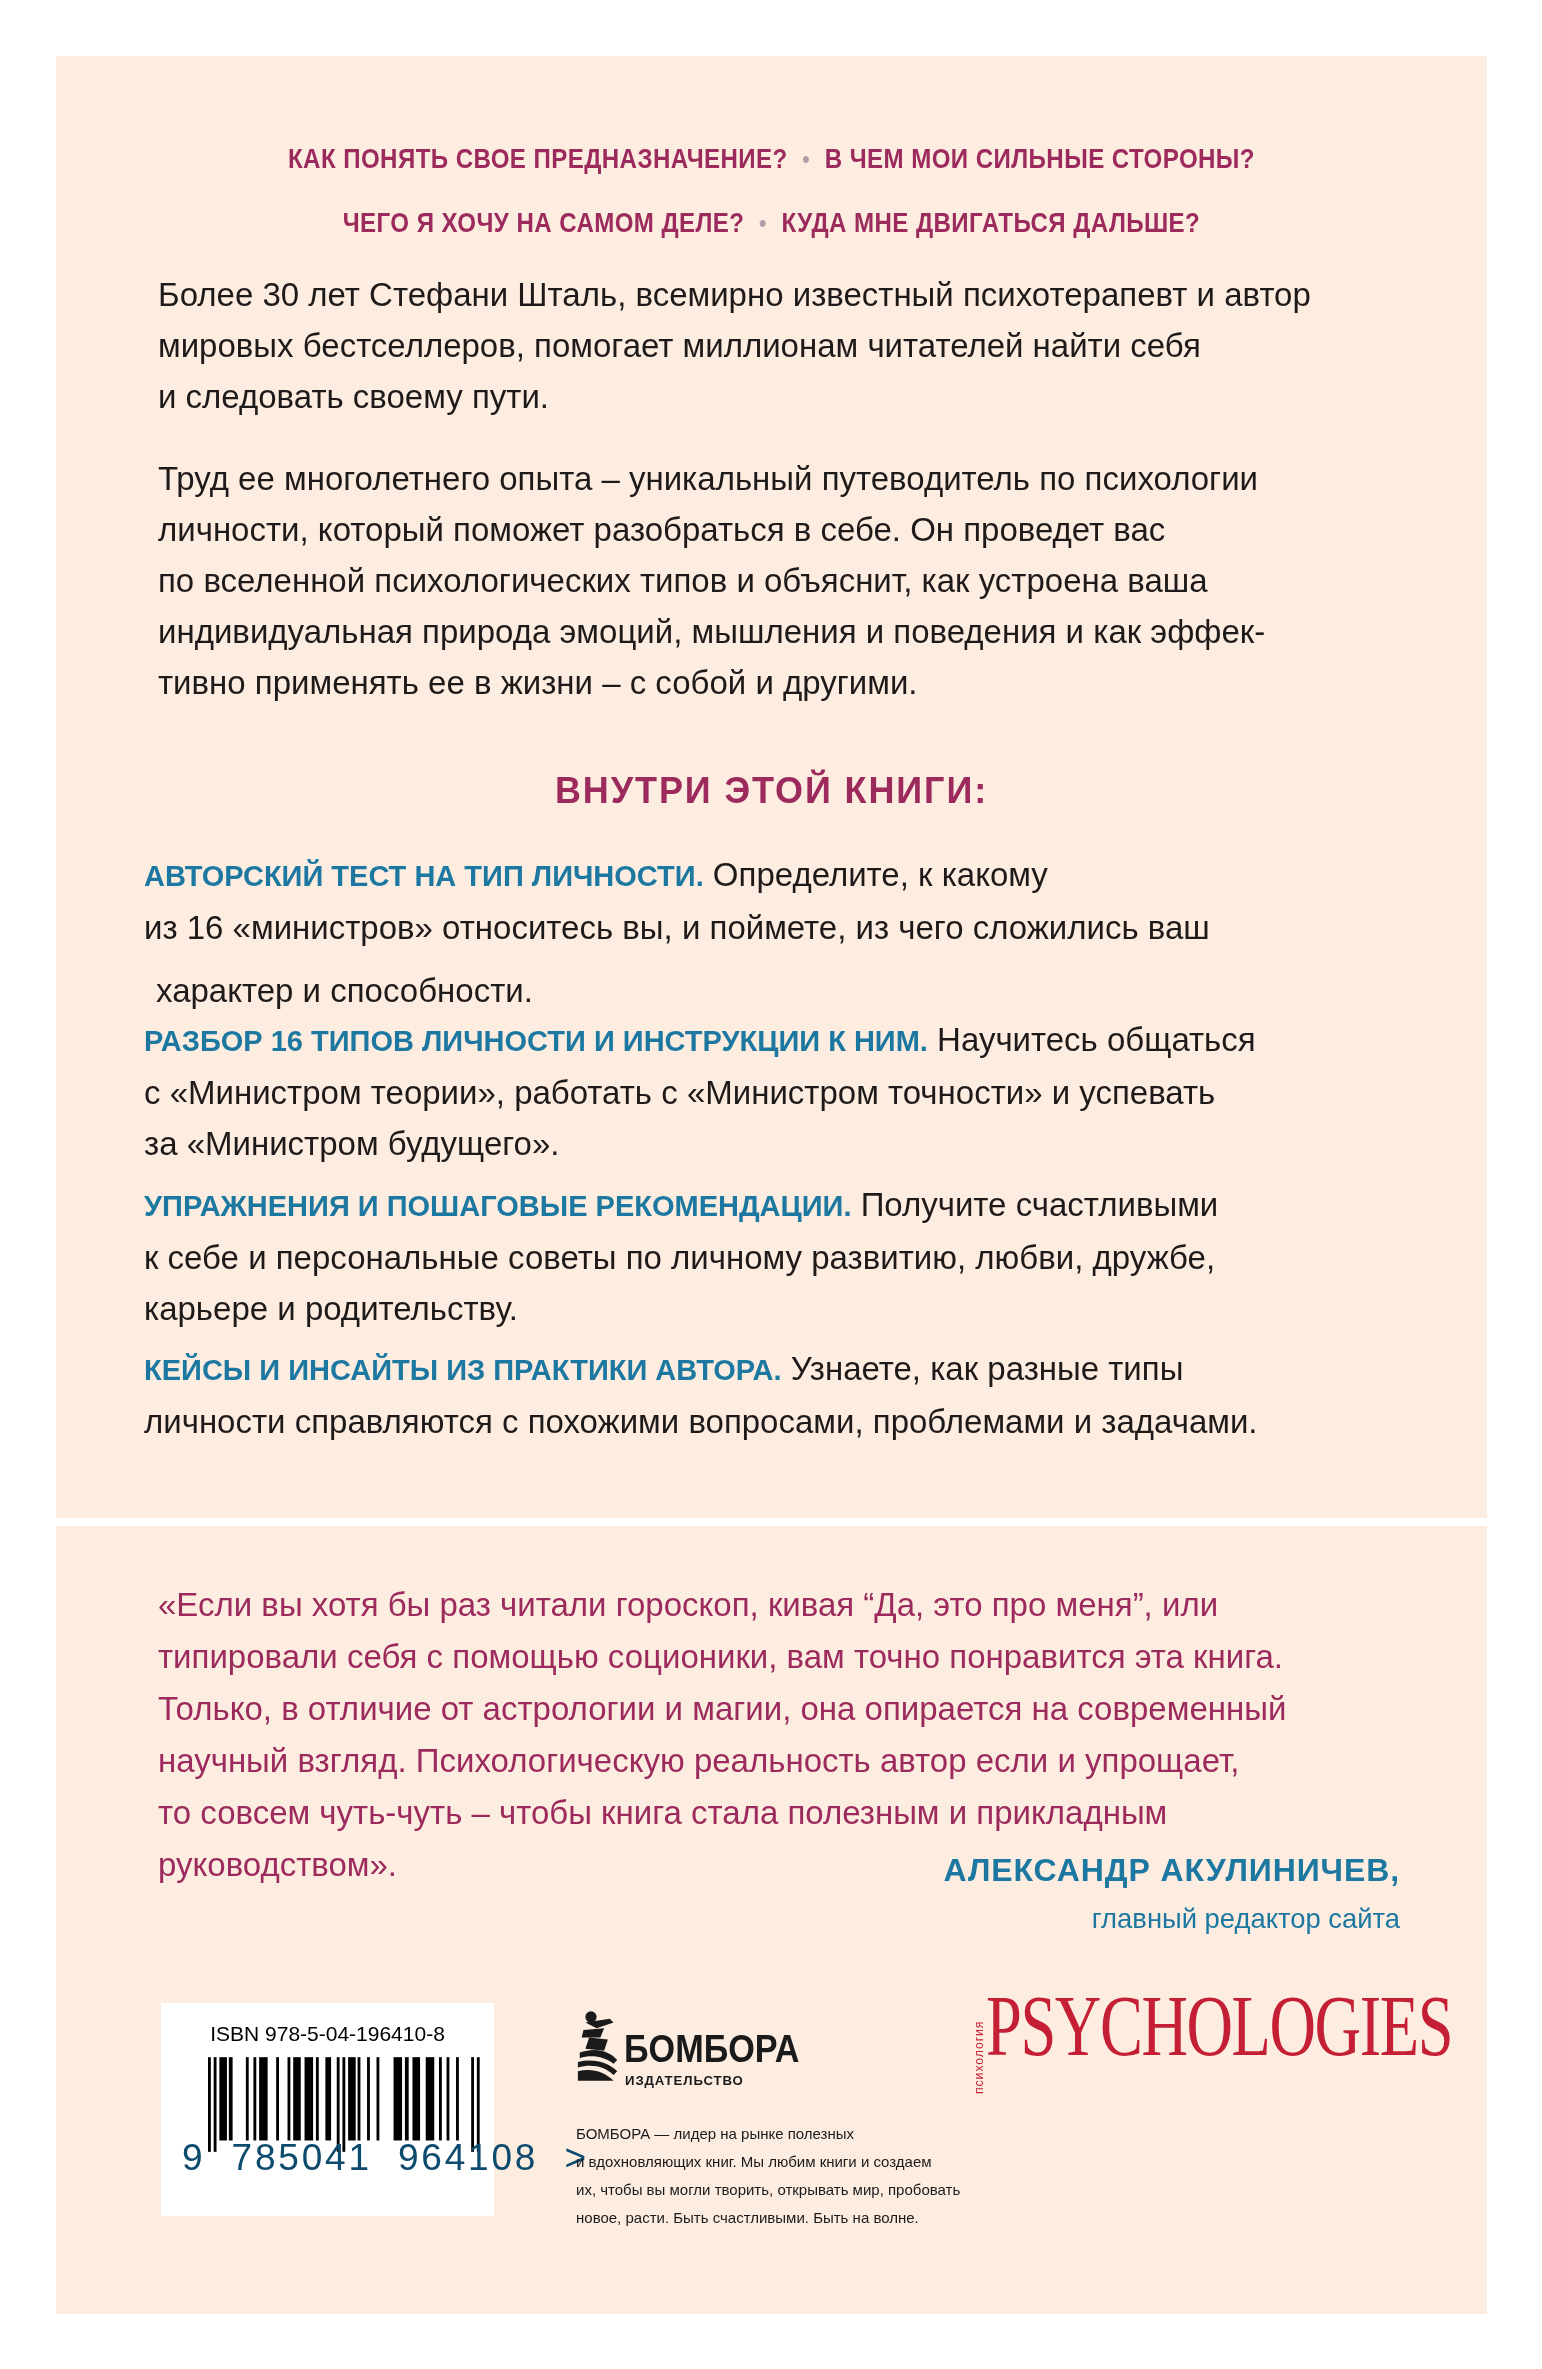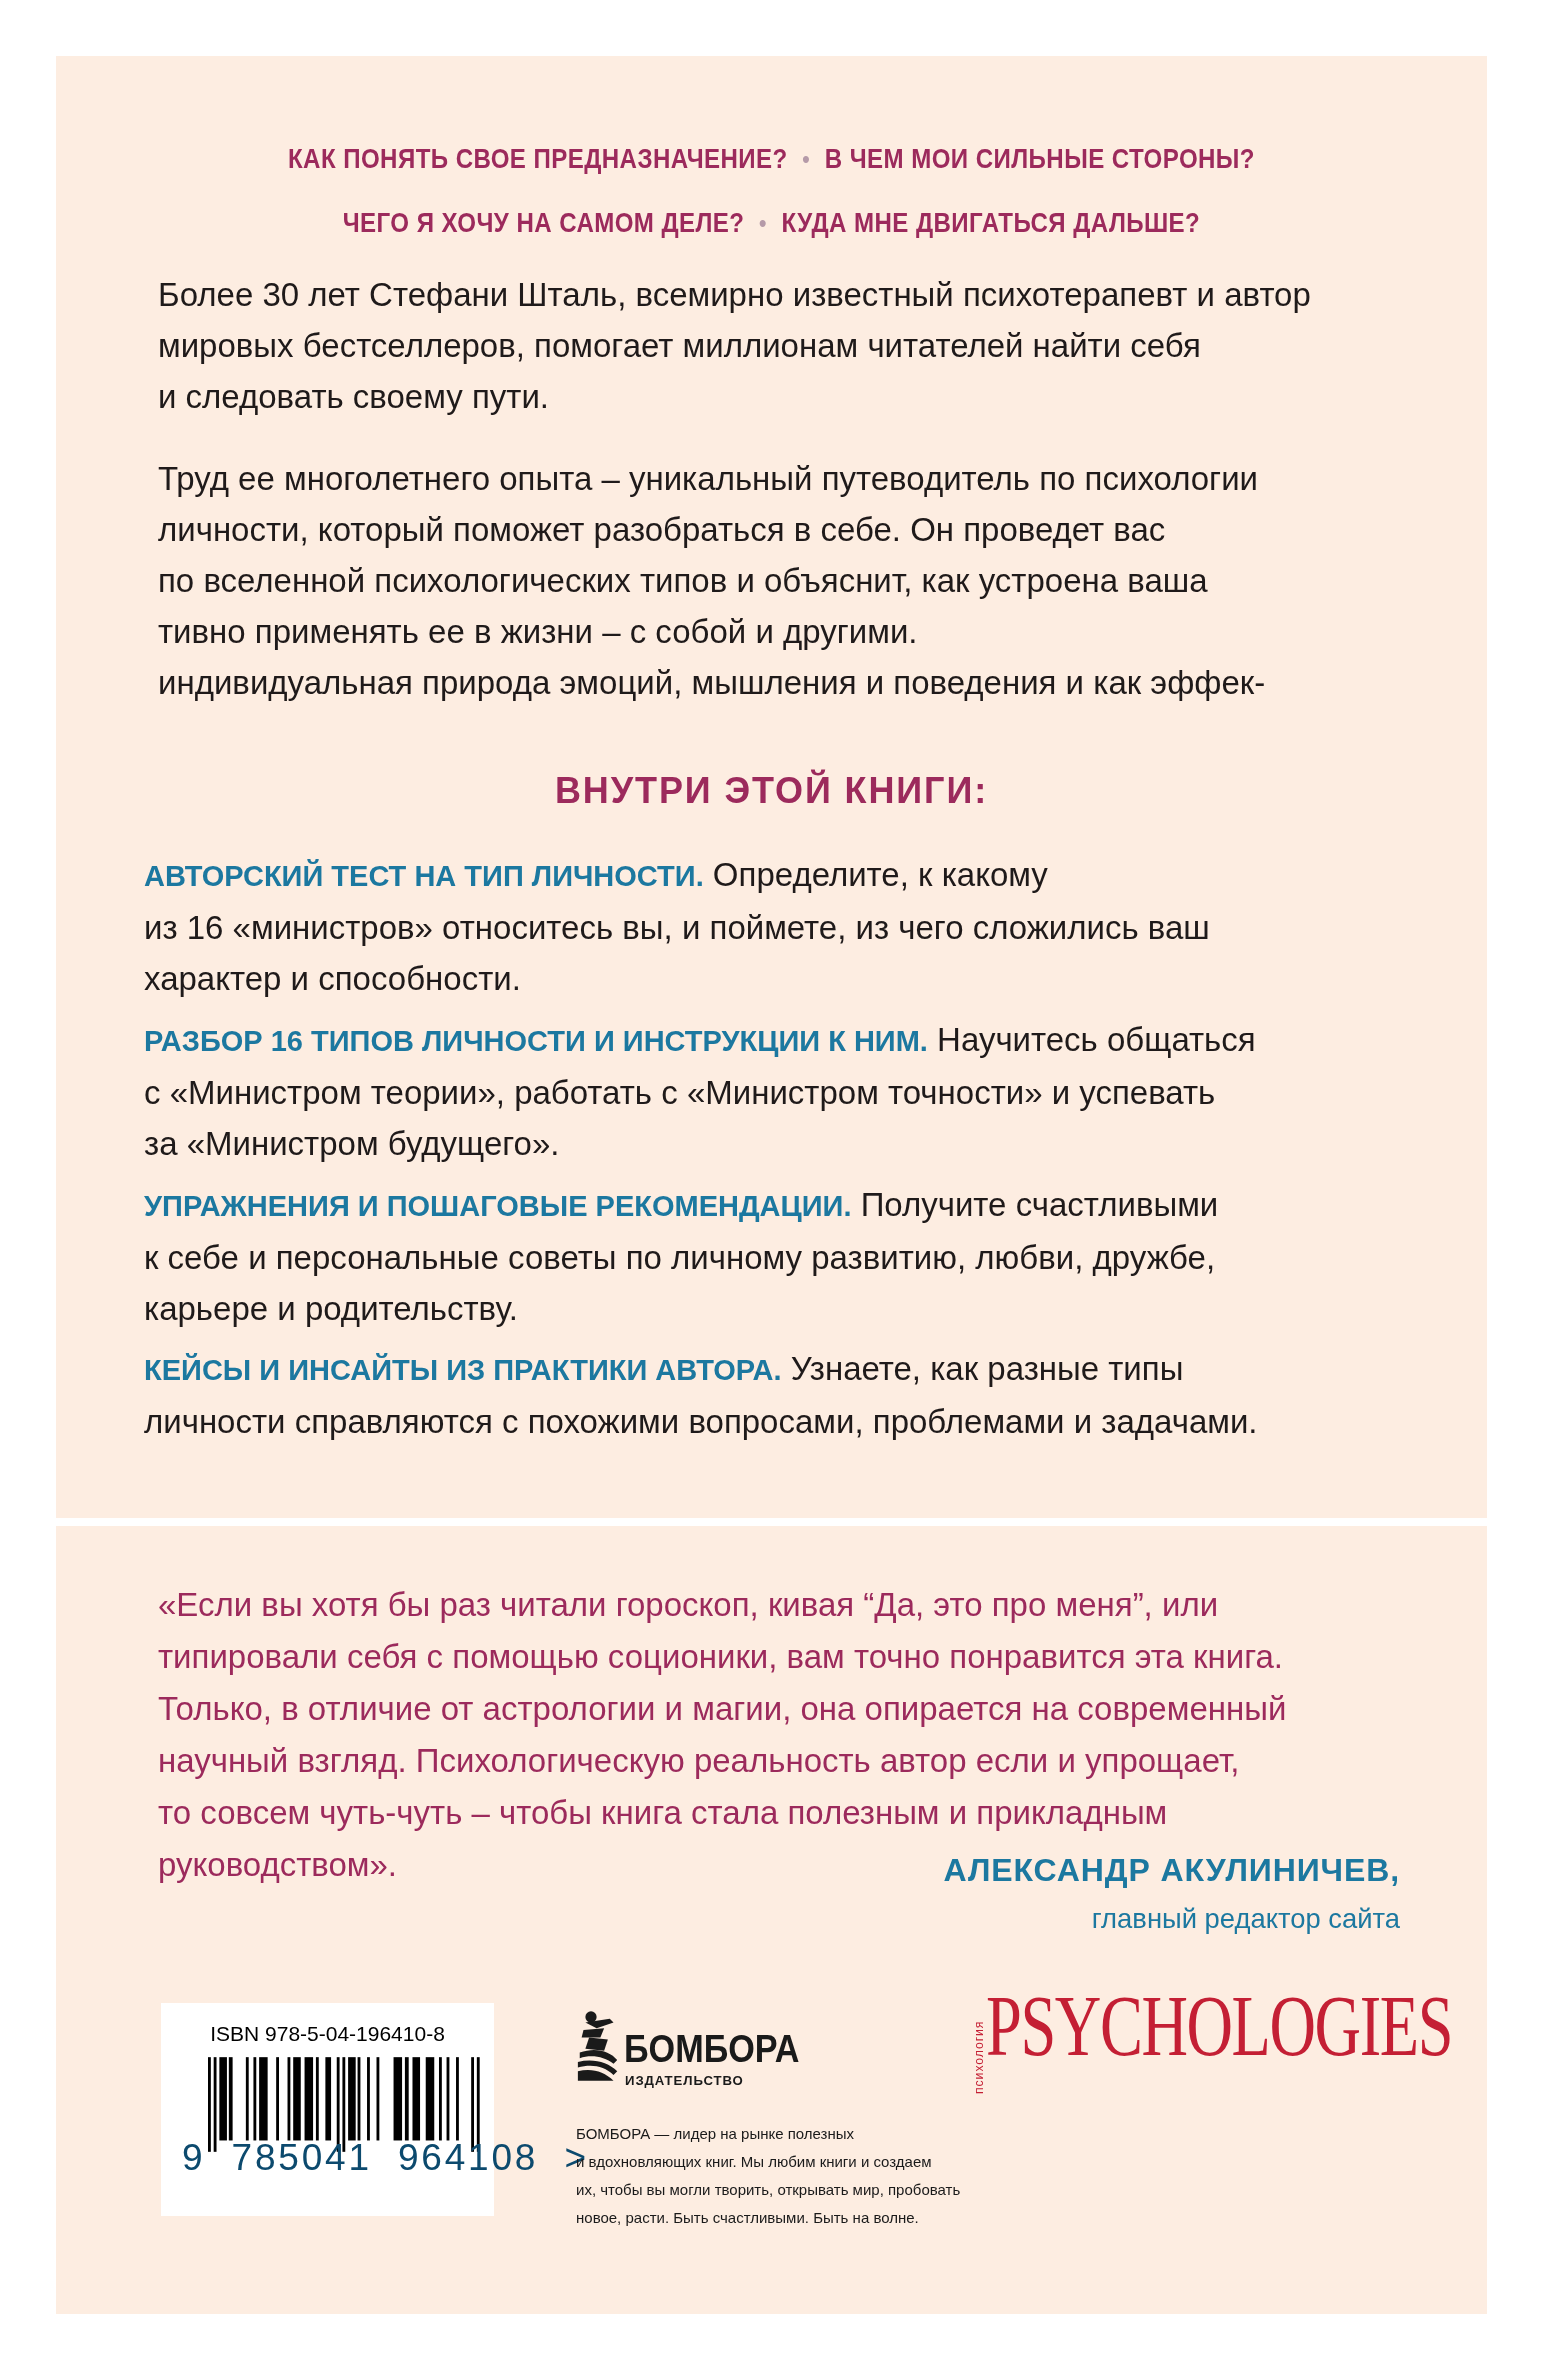--- a/index.html
+++ b/index.html
@@ -115,30 +115,30 @@
 
   <div id="intro-1" class="body-text">
     <p>Более 30 лет Стефани Шталь, всемирно известный психотерапевт и автор</p>
     <p>мировых бестселлеров, помогает миллионам читателей найти себя</p>
     <p>и следовать своему пути.</p>
   </div>
   <div id="intro-2" class="body-text">
     <p>Труд ее многолетнего опыта – уникальный путеводитель по психологии</p>
     <p>личности, который поможет разобраться в себе. Он проведет вас</p>
     <p>по вселенной психологических типов и объяснит, как устроена ваша</p>
+    <p>индивидуальная природа эмоций, мышления и поведения и как эффек-</p>
     <p>тивно применять ее в жизни – с собой и другими.</p>
-    <p>индивидуальная природа эмоций, мышления и поведения и как эффек-</p>
   </div>
 
   <div id="inside-title">ВНУТРИ ЭТОЙ КНИГИ:</div>
 
   <div id="feature-1" class="feature">
     <p style="margin:0"><span class="lead">АВТОРСКИЙ ТЕСТ НА ТИП ЛИЧНОСТИ.</span><span> Определите, к какому</span></p>
     <p style="margin:0">из 16 «министров» относитесь вы, и поймете, из чего сложились ваш</p>
-    <p style="margin:0">характер и способности.</p>
+    <p style="margin:12px">характер и способности.</p>
   </div>
   <div id="feature-2" class="feature">
     <p style="margin:0"><span class="lead">РАЗБОР 16 ТИПОВ ЛИЧНОСТИ И ИНСТРУКЦИИ К НИМ.</span><span> Научитесь общаться</span></p>
     <p style="margin:0">с «Министром теории», работать с «Министром точности» и успевать</p>
     <p style="margin:0">за «Министром будущего».</p>
   </div>
   <div id="feature-3" class="feature">
     <p style="margin:0"><span class="lead">УПРАЖНЕНИЯ И ПОШАГОВЫЕ РЕКОМЕНДАЦИИ.</span><span> Получите счастливыми</span></p>
     <p style="margin:0">к себе и персональные советы по личному развитию, любви, дружбе,</p>
     <p style="margin:0">карьере и родительству.</p>

